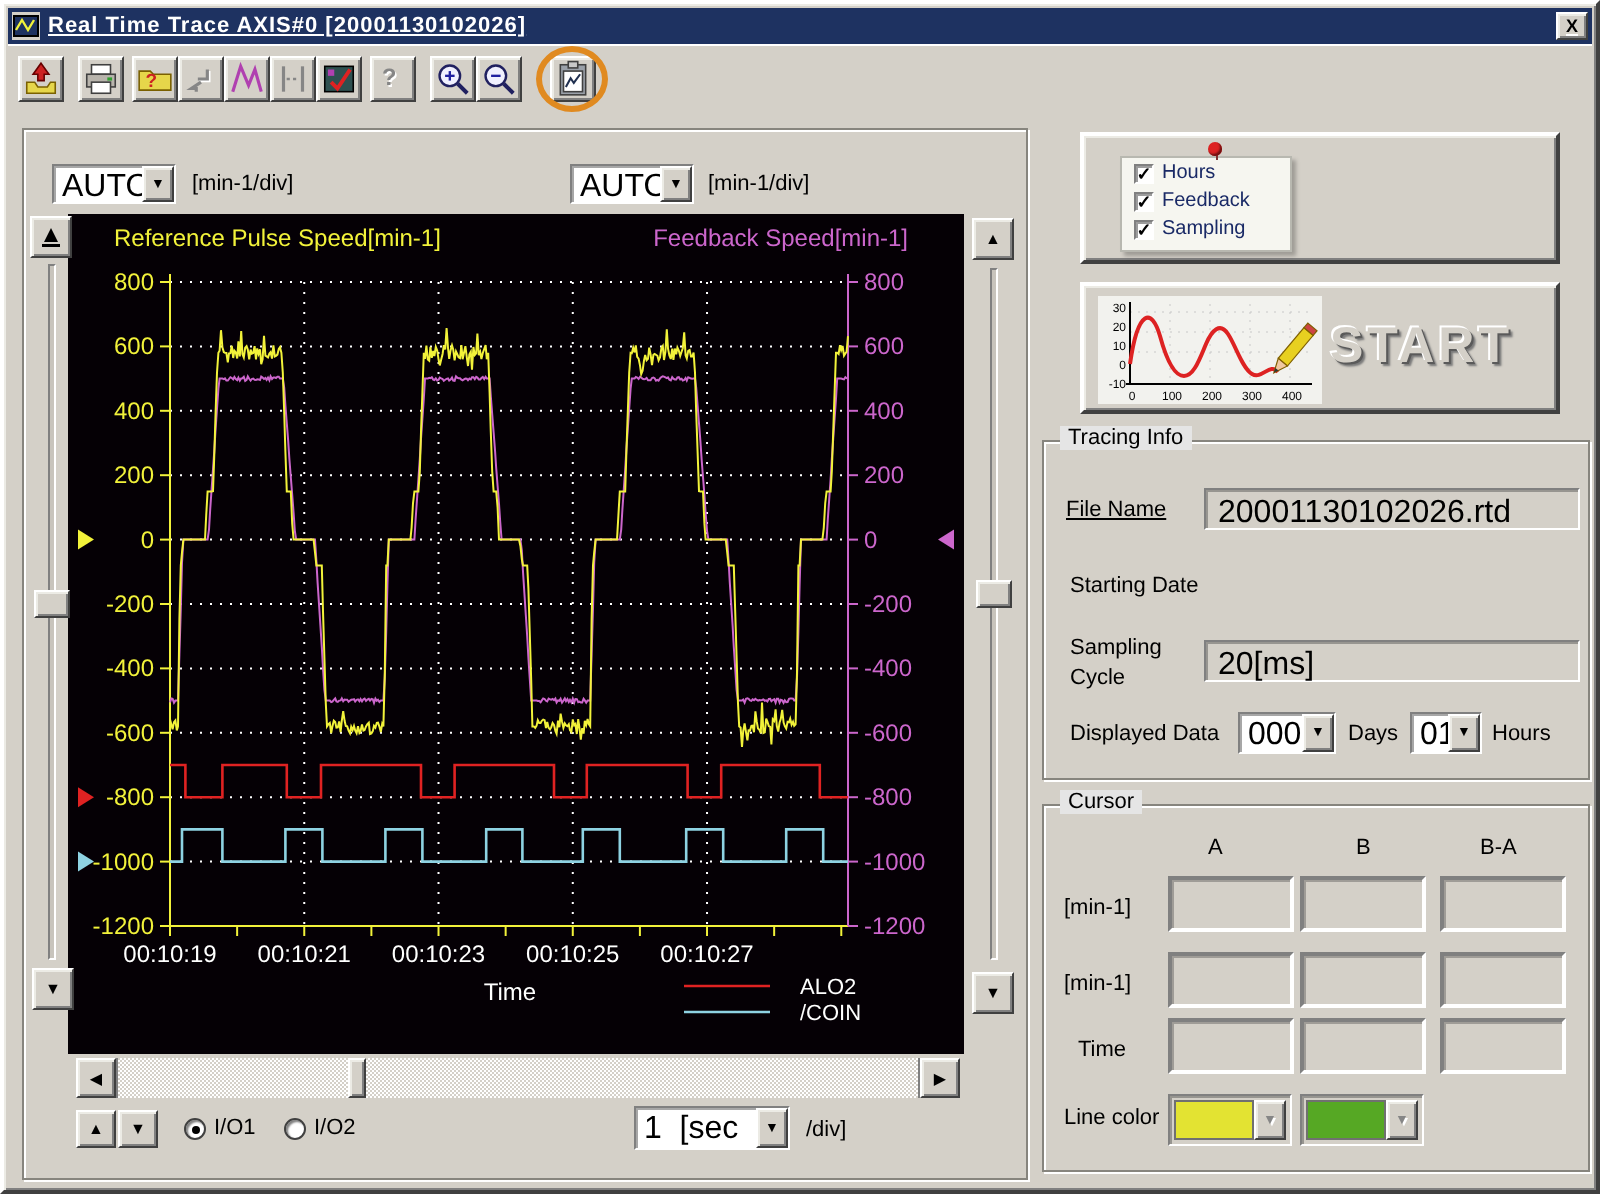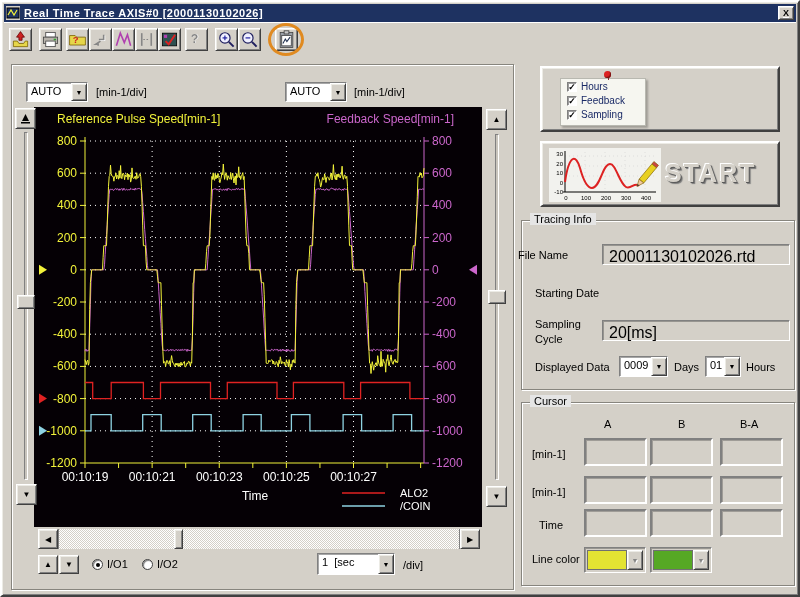--- a/index.html
+++ b/index.html
@@ -21,21 +21,21 @@
   .tbtn{position:absolute;top:5px;width:23px;height:23px;background:#d4d0c8;
     border:1px solid;border-color:#fff #404040 #404040 #fff;
     box-shadow:inset 1px 1px 0 #ecebe5, inset -1px -1px 0 #808080;
     display:flex;align-items:center;justify-content:center;}
   .tb-circle{position:absolute;top:0px;width:36px;height:33px;border:3px solid #e08a20;border-radius:50%;pointer-events:none;}
   .groupbox{position:absolute;border:1px solid #87857e;box-shadow:inset 1px 1px 0 #fff,1px 1px 0 #fff;}
   .gtitle{position:absolute;top:-8px;left:8px;background:#e5e5e5;padding:0 4px;font-size:11px;}
   
   .combo{position:absolute;display:flex;background:#fff;border:1px solid;
     border-color:#808080 #fff #fff #808080;box-shadow:inset 1px 1px 0 rgba(60,60,60,.45);}
-  .combo .cval{flex:1;padding:2px 2px 0 4px;font-size:11px;white-space:pre;overflow:hidden;}
+  .combo .cval{flex:1;padding:2px 2px 0 4px;font-size:16px;white-space:pre;overflow:hidden;}
   .dbtn{width:16px;align-self:stretch;background:#d4d0c8;border:1px solid;border-color:#fff #404040 #404040 #fff;
     box-shadow:inset 1px 1px 0 #ecebe5, inset -1px -1px 0 #808080;
     display:flex;align-items:center;justify-content:center;font-size:7px;color:#000;}
   .dbtn.dis{color:#868686;text-shadow:1px 1px 0 #fff;}
   
   .sbtn{position:absolute;background:#d4d0c8;border:1px solid;border-color:#fff #404040 #404040 #fff;
     box-shadow:inset 1px 1px 0 #ecebe5, inset -1px -1px 0 #808080;
     display:flex;align-items:center;justify-content:center;font-size:8px;color:#000;}
   .vtrack{position:absolute;width:4px;background:#c8c4bc;border:1px solid;border-color:#808080 #fff #fff #808080;}
   .checker{position:absolute;background:repeating-conic-gradient(#fff 0% 25%, #d4d0c8 0% 50%) 0 0 / 2px 2px;
@@ -361,21 +361,21 @@
       <polygon points="92,34 98,34 95,41" fill="#f0c8a0" stroke="#806000" stroke-width="0.6"></polygon>
       <polygon points="94,38.6 96,38.6 95,41" fill="#333"></polygon>
       <rect x="92" y="11" width="6" height="3" fill="#cc4444" stroke="#806000" stroke-width="0.6"></rect>
     </g>
   </svg>
   <span class="btn3dtext" style="left:663px;top:157px;">START</span>
 
   <div class="groupbox" style="left:519px;top:218px;width:274px;height:170px;">
     <span class="gtitle">Tracing Info</span>
   </div>
-  <span class="lbl" style="left:516px;top:247px;">File Name</span>
+  <span class="lbl" style="left:531px;top:247px;text-decoration:underline;">File Name</span>
   <div class="field" style="left:600px;top:242px;width:188px;height:21px;">20001130102026.rtd</div>
   <span class="lbl" style="left:533px;top:285px;">Starting Date</span>
   <span class="lbl" style="left:533px;top:316px;">Sampling</span>
   <span class="lbl" style="left:533px;top:331px;">Cycle</span>
   <div class="field" style="left:600px;top:318px;width:188px;height:21px;">20[ms]</div>
   <span class="lbl" style="left:533px;top:359px;">Displayed Data</span>
   <div class="combo" style="left:617px;top:354px;width:49px;height:21px;">
     <span class="cval">0009</span>
     <span class="dbtn">▼</span>
   </div>

